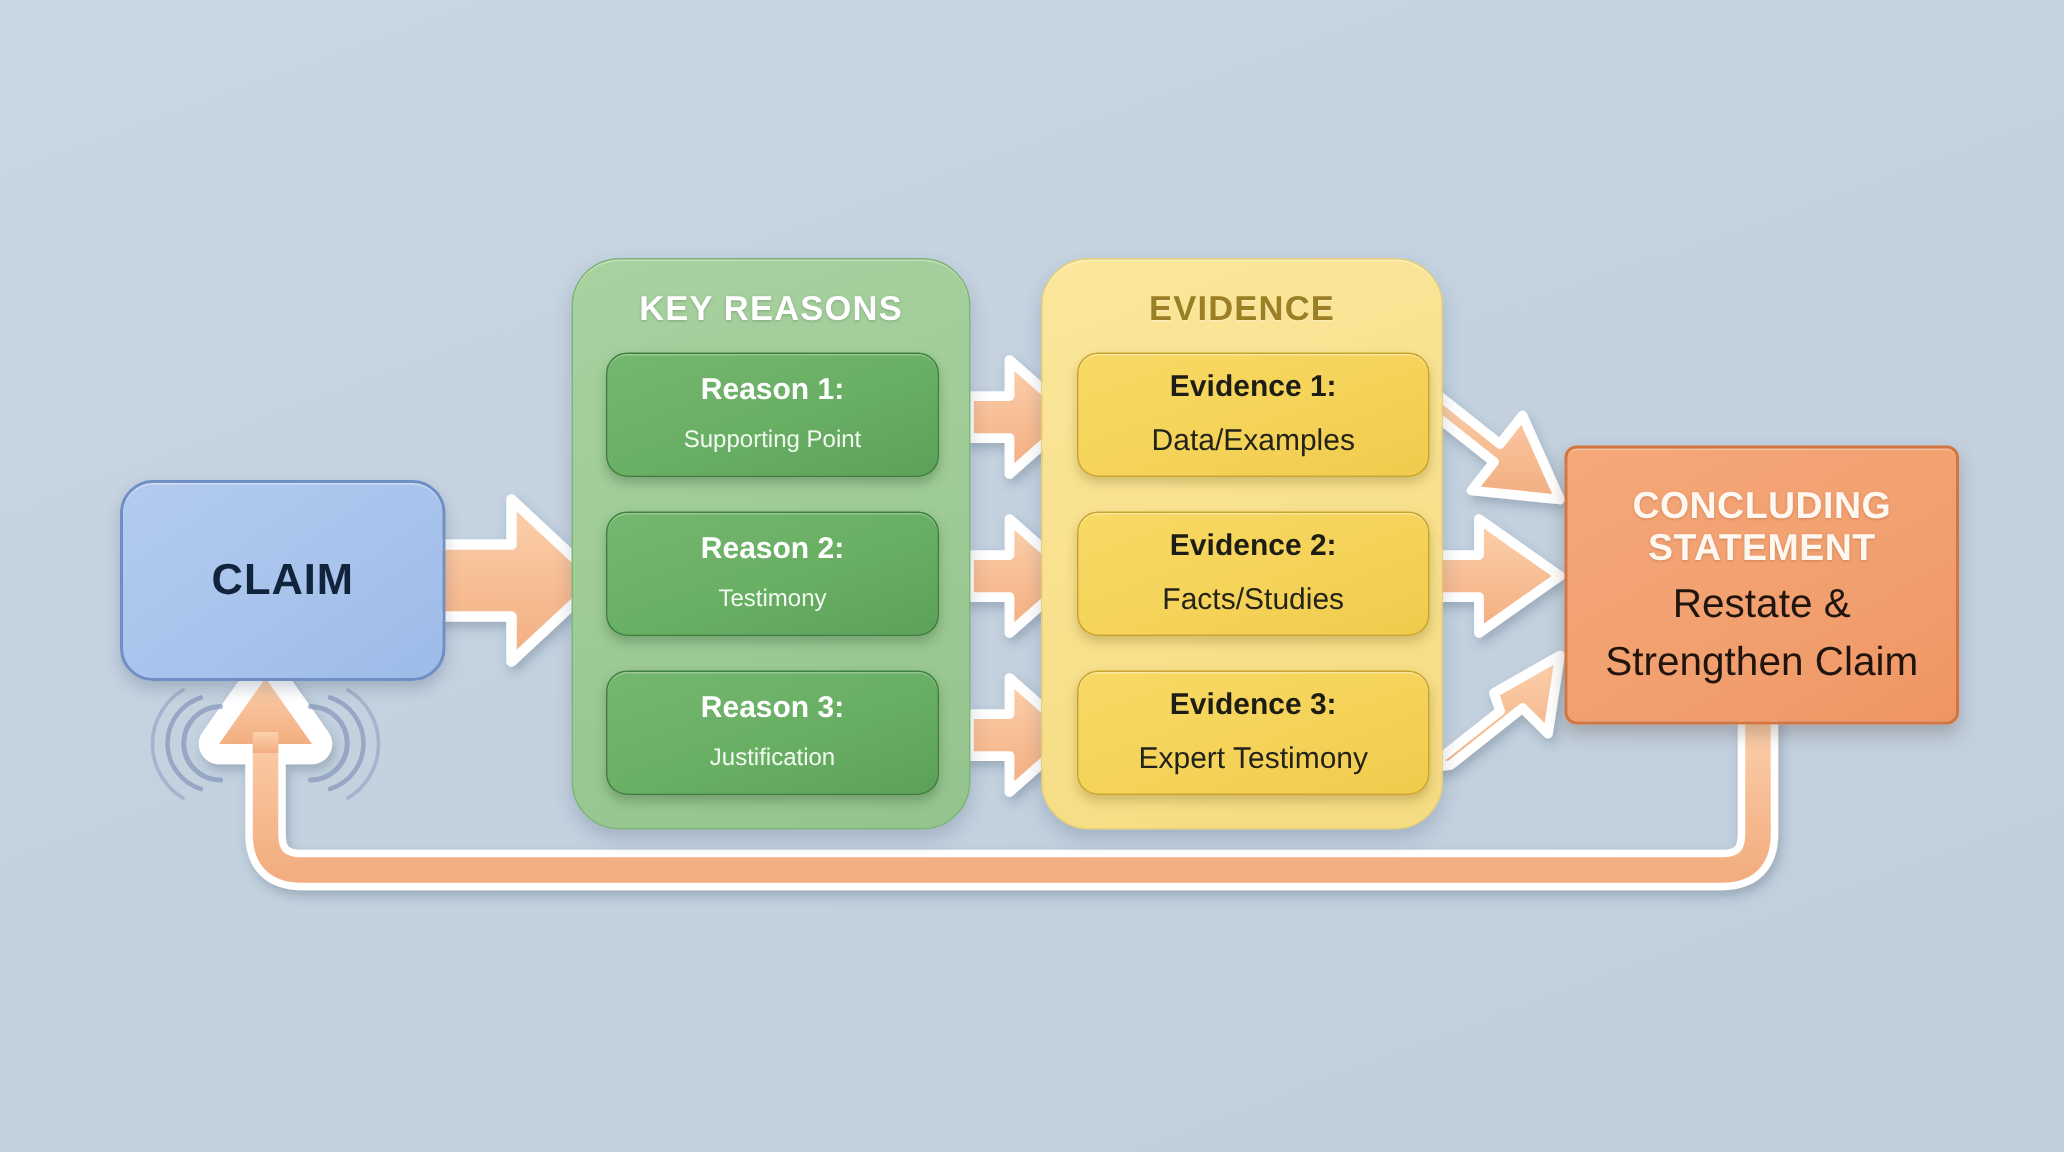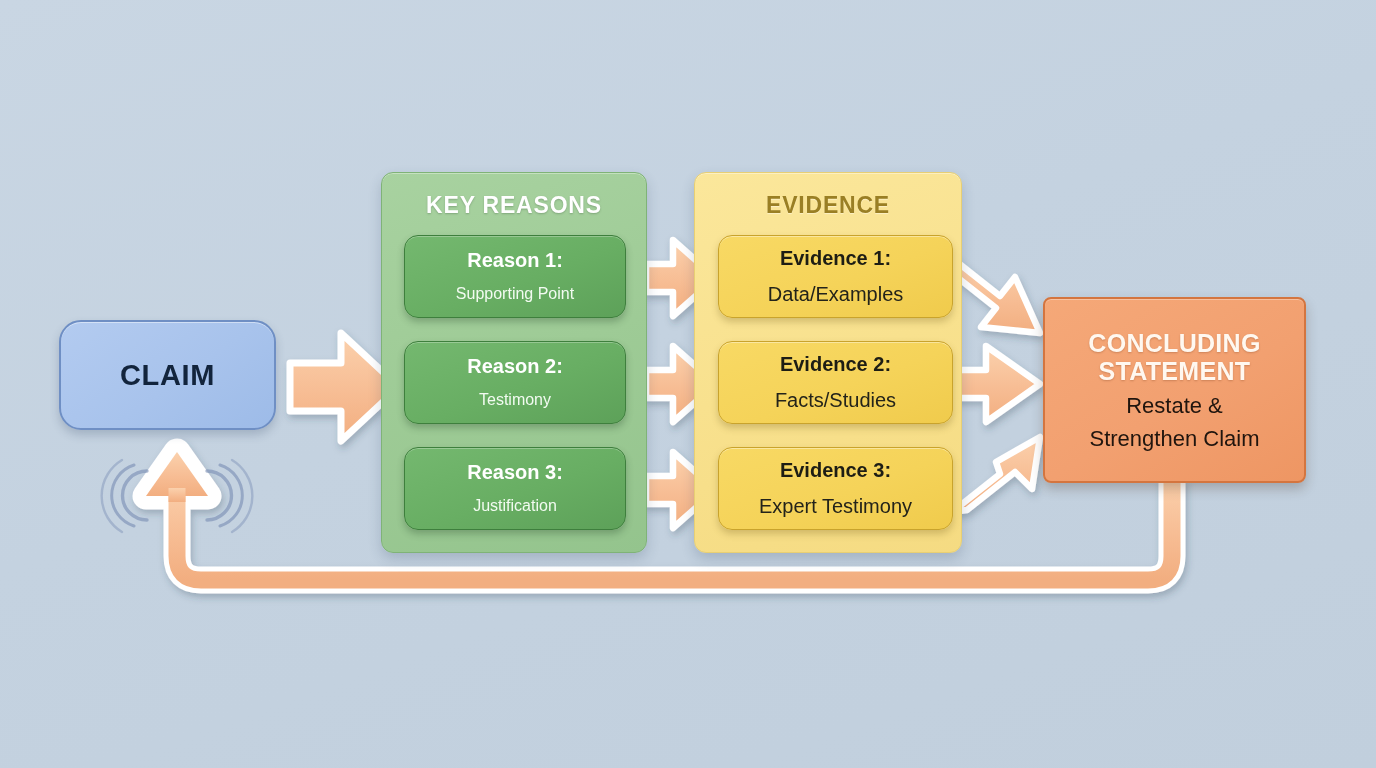--- a/index.html
+++ b/index.html
@@ -24,36 +24,36 @@
     box-sizing: border-box;
     display: flex;
     flex-direction: column;
     align-items: center;
     justify-content: center;
     text-align: center;
   }
 
   
   #claim {
-    left: 59px; top: 320px; width: 217px; height: 110px;
+    left: 80px; top: 320px; width: 217px; height: 134px;
     border-radius: 22px;
     background: linear-gradient(145deg, #b3cbf0 0%, #a8c3ec 55%, #9dbbe8 100%);
     border: 2px solid #6f8fc4;
     box-shadow: 0 5px 10px rgba(40,60,90,0.22), inset 0 1px 0 rgba(255,255,255,0.45);
   }
   #claim .label {
     font-size: 29px; font-weight: bold; letter-spacing: 0.6px;
     color: #12243c;
   }
 
   
   .group {
     position: absolute;
     box-sizing: border-box;
-    border-radius: 12px;
+    border-radius: 32px;
   }
   #reasons-panel {
     left: 381px; top: 172px; width: 266px; height: 381px;
     background: linear-gradient(160deg, #a8d2a0 0%, #9ecb96 50%, #94c48d 100%);
     border: 1.5px solid #7fb377;
     box-shadow: 0 6px 13px rgba(40,60,90,0.20), inset 0 1px 0 rgba(255,255,255,0.35);
   }
   #evidence-panel {
     left: 694px; top: 172px; width: 268px; height: 381px;
     background: linear-gradient(160deg, #fbe79b 0%, #f8e18e 50%, #f5db82 100%);
@@ -108,21 +108,21 @@
     border: 2px solid #d4753f;
     box-shadow: 0 6px 12px rgba(60,40,25,0.25), inset 0 1px 0 rgba(255,255,255,0.32);
     padding: 0 8px;
   }
   #conclusion .t1 {
     font-size: 25px; font-weight: bold; color: #fff8f0;
     line-height: 1.14; letter-spacing: 0.3px;
     text-shadow: 0 1px 2px rgba(120,60,30,0.30);
   }
   #conclusion .t2 {
-    font-size: 22px; font-weight: normal; color: #20150e;
+    font-size: 27px; font-weight: normal; color: #20150e;
     line-height: 1.18; margin-top: 7px; text-align: right;
   }
 </style>
 </head>
 <body>
 
 <div id="stage">
 
   <svg class="layer" viewBox="0 0 1376 768">
     <defs>

